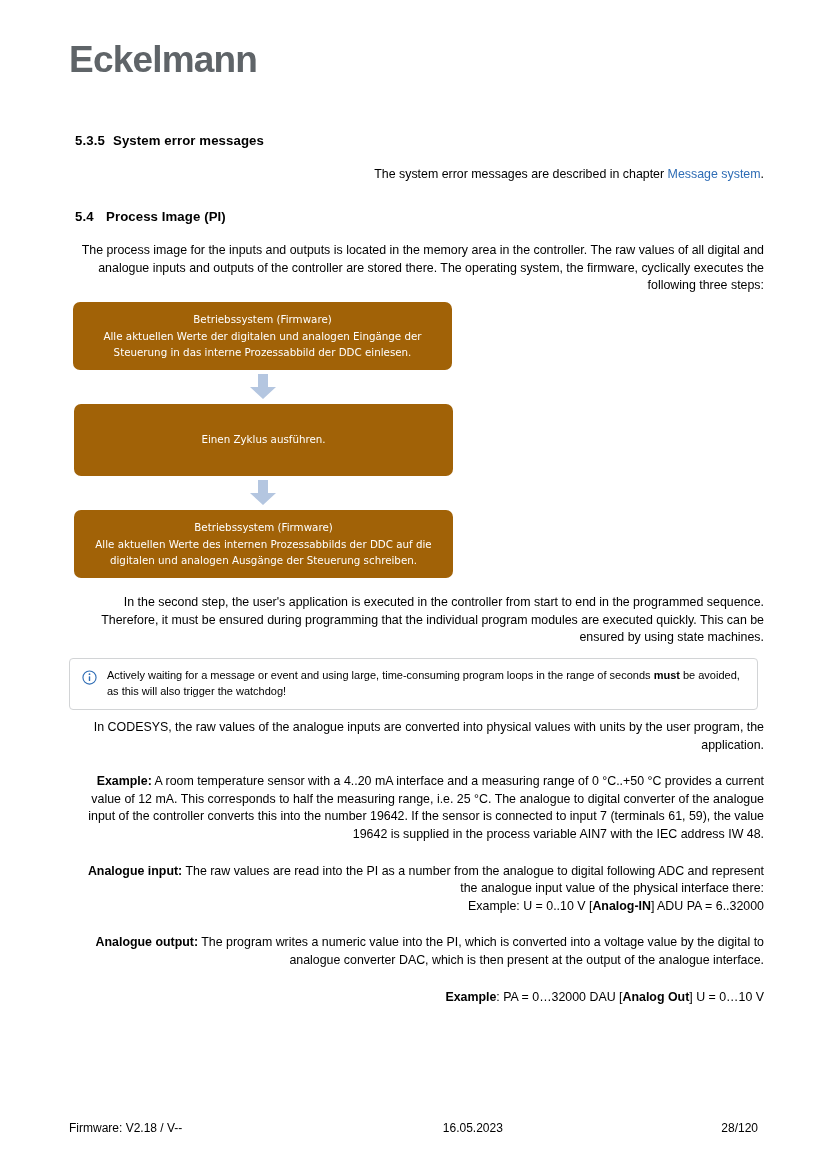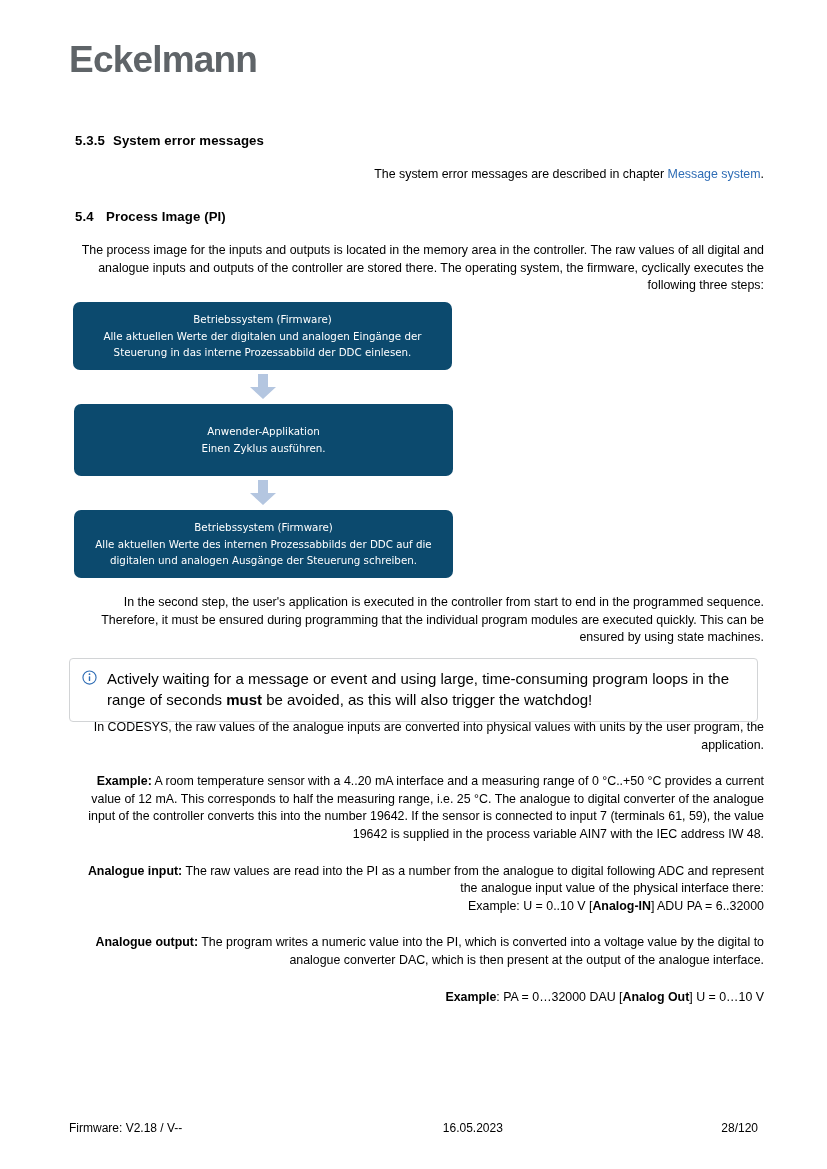--- a/index.html
+++ b/index.html
@@ -78,21 +78,21 @@
   .b { font-weight: bold; }
 
   
   .flow {
     position: absolute;
     left: 73px;
     top: 302px;
     width: 383px;
   }
   .flow-box {
-    background: #0c4a6e;
+    background: #a16207;
     border-radius: 7px;
     color: #ffffff;
     font-family: "DejaVu Sans", sans-serif;
     font-size: 10.3px;
     line-height: 1.48;
     text-align: center;
     box-sizing: border-box;
     padding: 11px 14px;
     display: flex;
     flex-direction: column;
@@ -133,21 +133,21 @@
     align-items: flex-start;
   }
   .note-icon {
     flex: 0 0 auto;
     width: 15px;
     height: 15px;
     margin-right: 10px;
     margin-top: 2px;
   }
   .note-text {
-    font-size: 15px;
+    font-size: 11px;
     line-height: 1.42;
   }
 
   
   .footer {
     position: absolute;
     left: 69px;
     top: 1121px;
     width: 689px;
     font-size: 12px;
@@ -196,21 +196,20 @@
       <div class="flow-sub">Alle aktuellen Werte der digitalen und analogen Eingänge der Steuerung in das interne Prozessabbild der DDC einlesen.</div>
     </div>
 
     <div class="arrow-wrap arrow-1">
       <svg class="arrow" viewBox="0 0 28 26">
         <polygon points="9,0 19,0 19,13 27,13 14,25 1,13 9,13" fill="#b4c6e0"></polygon>
       </svg>
     </div>
 
     <div class="flow-box flow-box-2">
-      <div class="flow-title">Anwender-Applikation</div>
       <div class="flow-sub">Einen Zyklus ausführen.</div>
     </div>
 
     <div class="arrow-wrap arrow-2">
       <svg class="arrow" viewBox="0 0 28 26">
         <polygon points="9,0 19,0 19,13 27,13 14,25 1,13 9,13" fill="#b4c6e0"></polygon>
       </svg>
     </div>
 
     <div class="flow-box flow-box-3">

